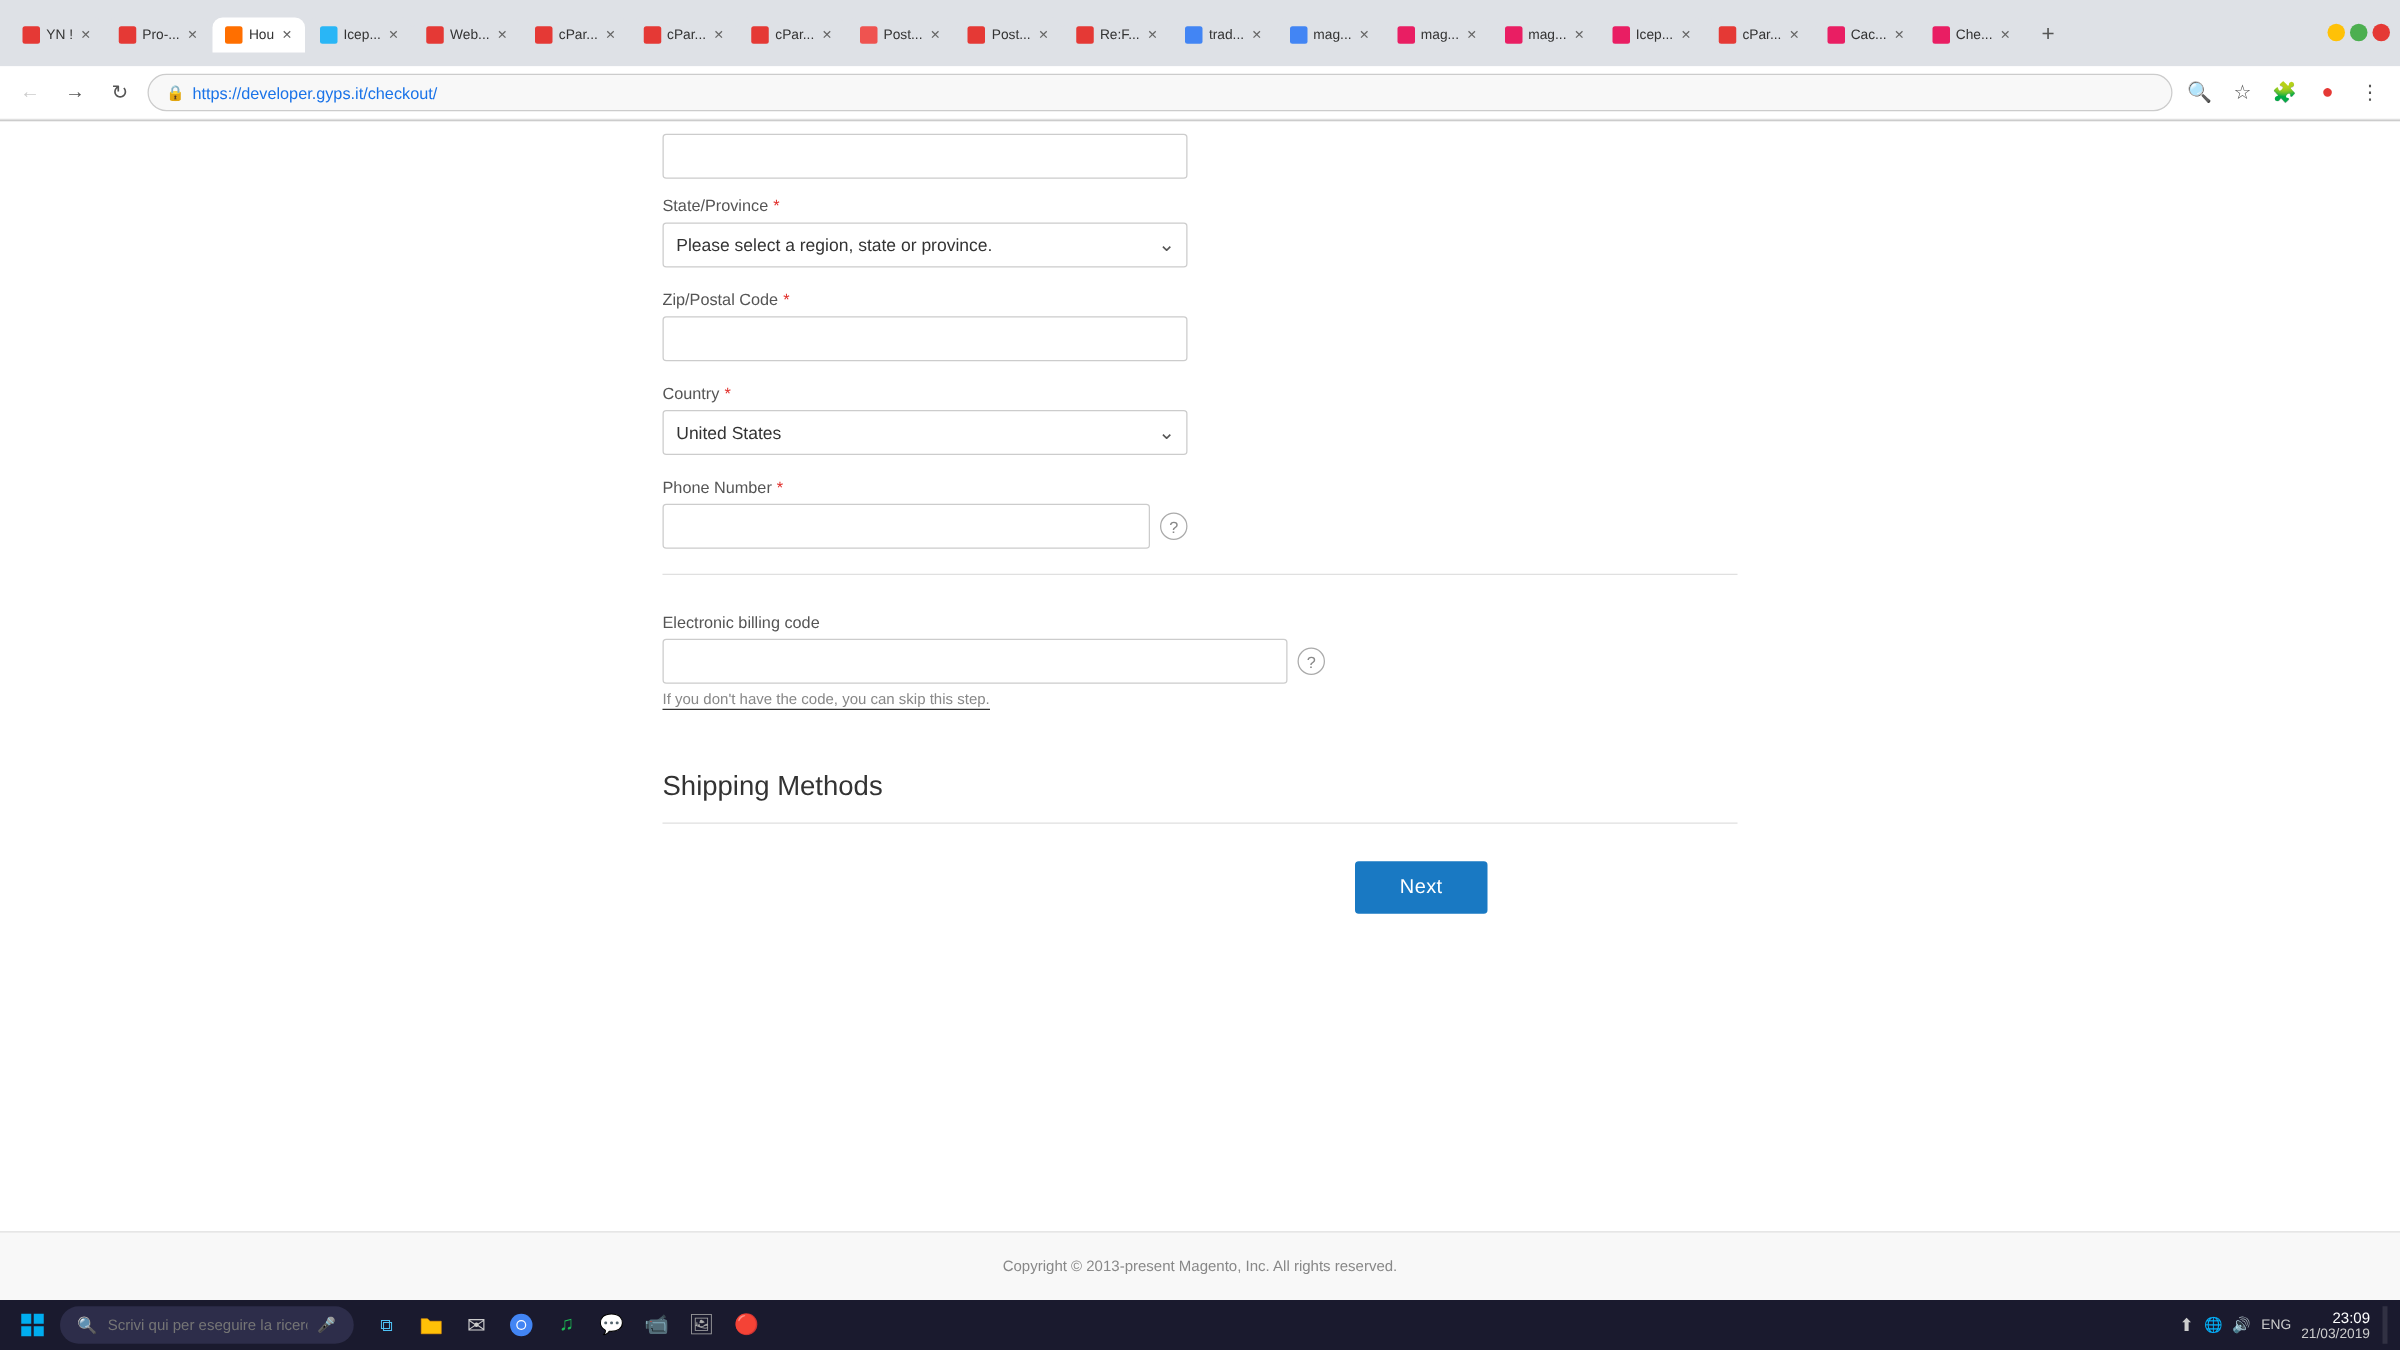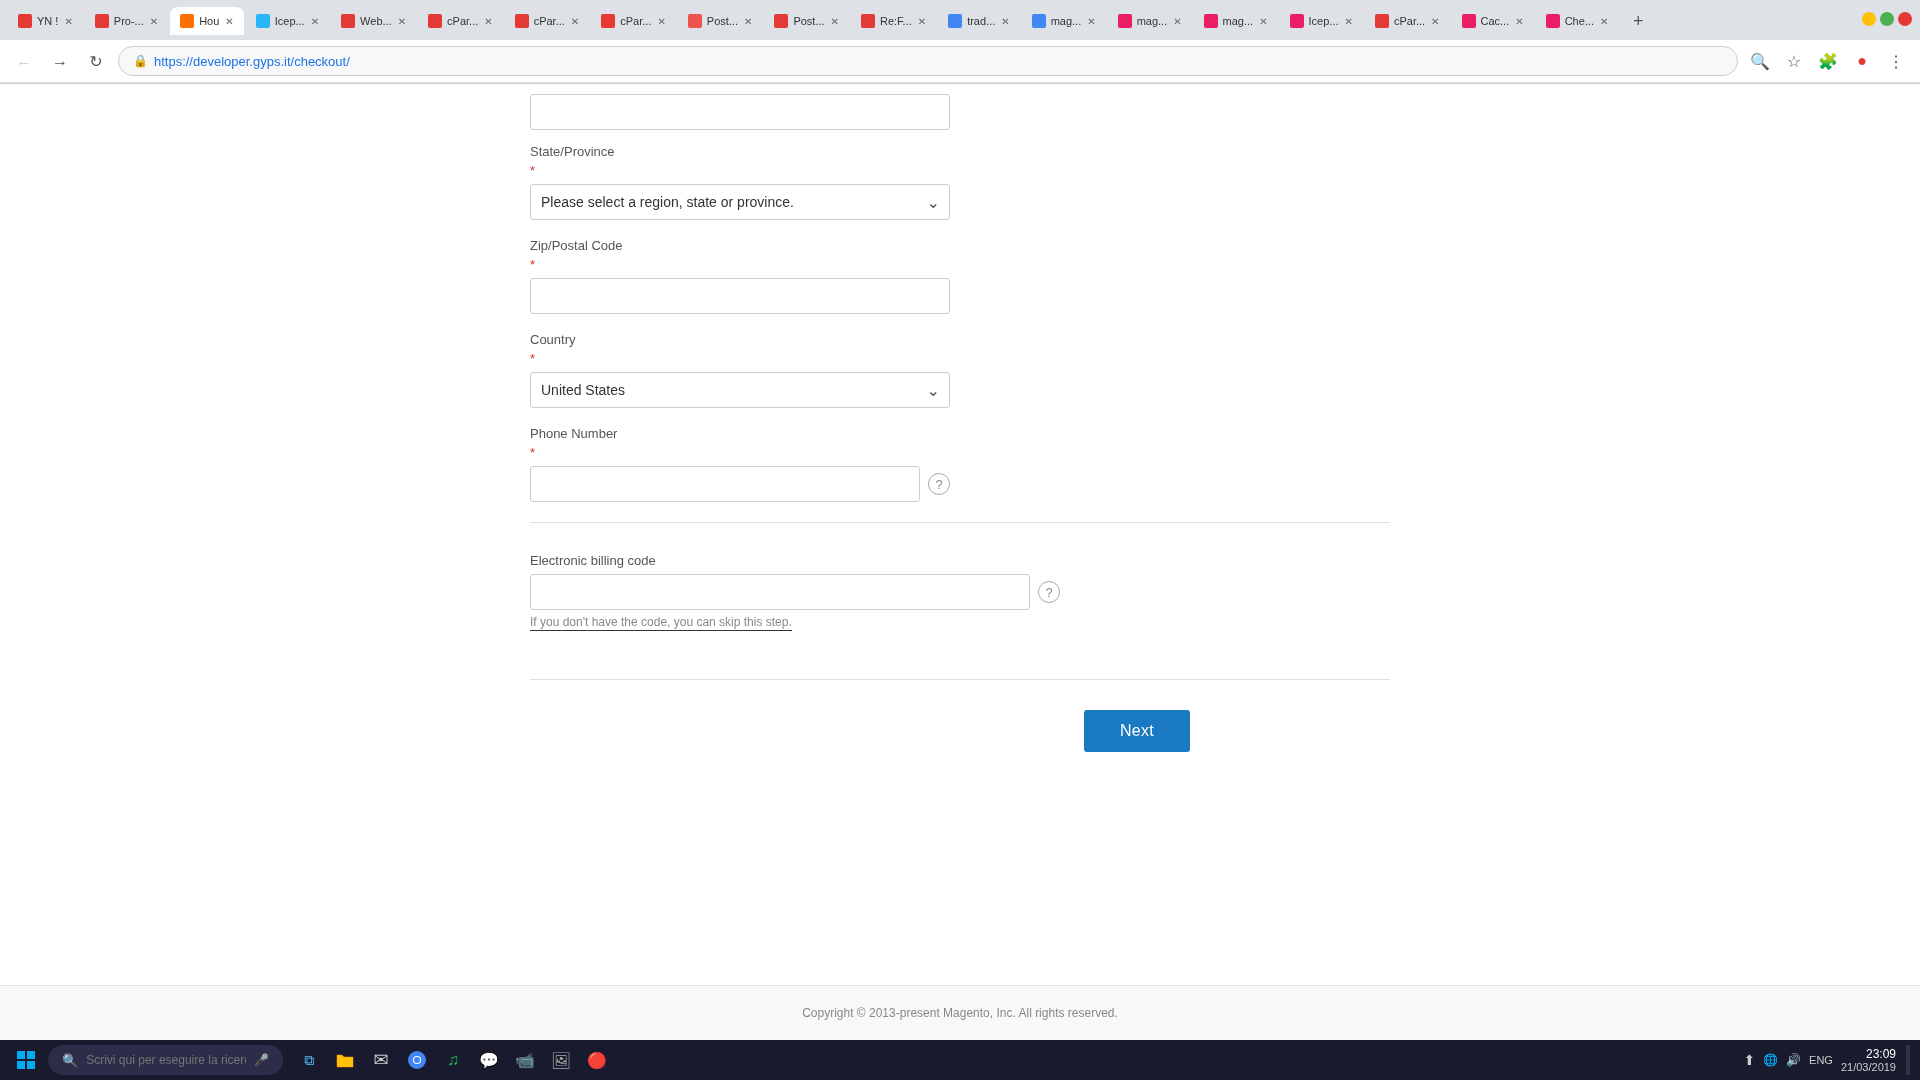--- a/index.html
+++ b/index.html
@@ -16,21 +16,21 @@
       background: #f1f3f4;
       border-bottom: 1px solid #ccc;
     }
     .tab-bar {
       display: flex;
       align-items: center;
       padding: 2px 8px 0;
       background: #dee1e6;
       gap: 2px;
       overflow: hidden;
-      height: 40px;
+      height: 53px;
     }
     .tab {
       display: flex;
       align-items: center;
       padding: 4px 10px;
       background: #dee1e6;
       border-radius: 8px 8px 0 0;
       font-size: 11px;
       color: #333;
       max-width: 140px;
@@ -136,23 +136,22 @@
 
     .field-group {
       margin-bottom: 18px;
     }
 
     .field-label {
       font-size: 13px;
       color: #555;
       margin-bottom: 6px;
       display: flex;
-      align-items: flex-start;
+      align-items: center;
       gap: 4px;
-      flex-direction: column;
     }
     .field-label .required {
       color: #e02b27;
       font-size: 13px;
     }
 
     .text-input {
       width: 100%;
       max-width: 420px;
       height: 36px;
@@ -618,20 +617,21 @@
       <div class="field-label">Electronic billing code</div>
       <div class="billing-code-row">
         <input type="text" class="billing-input" value="" style="">
         <div class="help-icon">?</div>
       </div>
       <div class="billing-hint">If you don't have the code, you can skip this step.</div>
     </div>
   </div>
 
   <div class="shipping-section">
+    <h2 class="section-title">Shipping Methods</h2>
     <hr class="shipping-divider">
 
   </div>
 
   <div class="form-actions">
     <button class="next-btn">Next</button>
   </div>
 
 </div>
 

